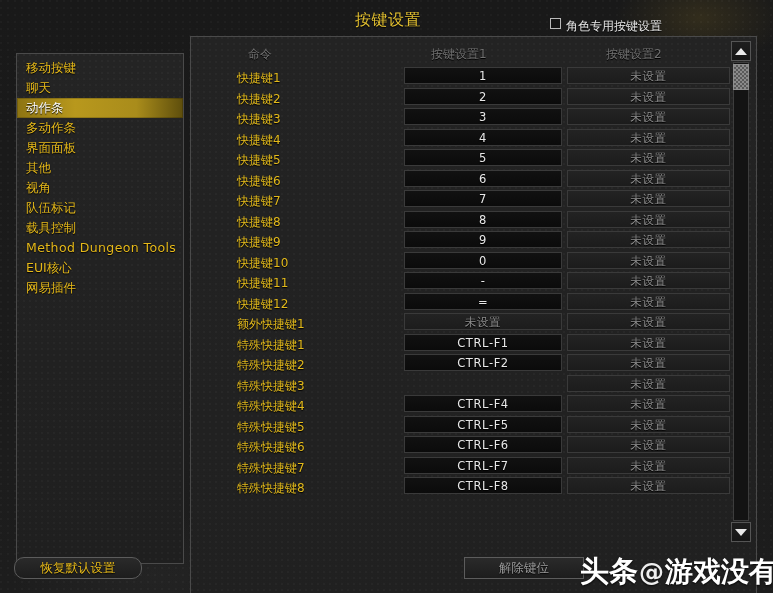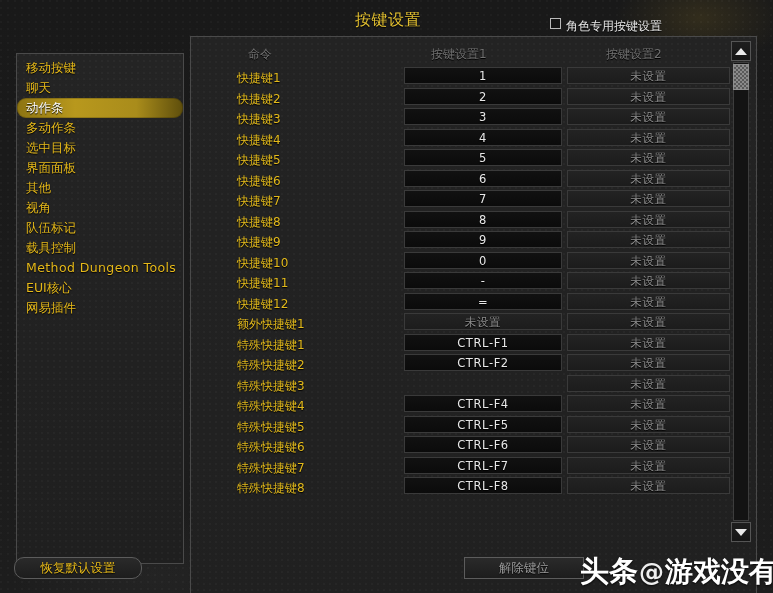--- a/index.html
+++ b/index.html
@@ -54,21 +54,20 @@
   .catlist{position:absolute;left:0;top:4px;width:100%;}
   .cat{
     position:relative;height:20px;line-height:20px;
     padding-left:9px;font-size:12.5px;color:#e6b919;white-space:nowrap;
     text-shadow:0 1px 1px #000;
   }
   .cat.sel{
     color:#ffffff;
     background:linear-gradient(90deg,#8d7412 0%,#b8981d 35%,#a98c1b 72%,#5e4e0c 100%);
     box-shadow:inset 0 0 0 1px rgba(0,0,0,.18);
-    border-radius:9px;
   }
   .cat.latin{font-family:"DejaVu Sans","Liberation Sans",sans-serif;letter-spacing:.4px;}
 
   
   #rightpanel{
     position:absolute;left:190px;top:36px;width:567px;height:590px;
     box-sizing:border-box;border:1px solid #4a4a4a;
     background:linear-gradient(#232323,#202020);
     overflow:hidden;
   }
@@ -168,21 +167,20 @@
     <span class="cb-label">角色专用按键设置</span>
   </div>
 
   <div id="leftpanel">
     <div class="speckle" style="inset:0;"></div>
     <div class="catlist" id="catlist">
         <div class="cat"><span>移动按键</span></div>
         <div class="cat"><span>聊天</span></div>
         <div class="cat sel"><span>动作条</span></div>
         <div class="cat"><span>多动作条</span></div>
-        <div class="cat"><span>选中目标</span></div>
         <div class="cat"><span>界面面板</span></div>
         <div class="cat"><span>其他</span></div>
         <div class="cat"><span>视角</span></div>
         <div class="cat"><span>队伍标记</span></div>
         <div class="cat"><span>载具控制</span></div>
         <div class="cat latin"><span>Method Dungeon Tools</span></div>
         <div class="cat"><span>EUI核心</span></div>
         <div class="cat"><span>网易插件</span></div>
       </div>
   </div>

